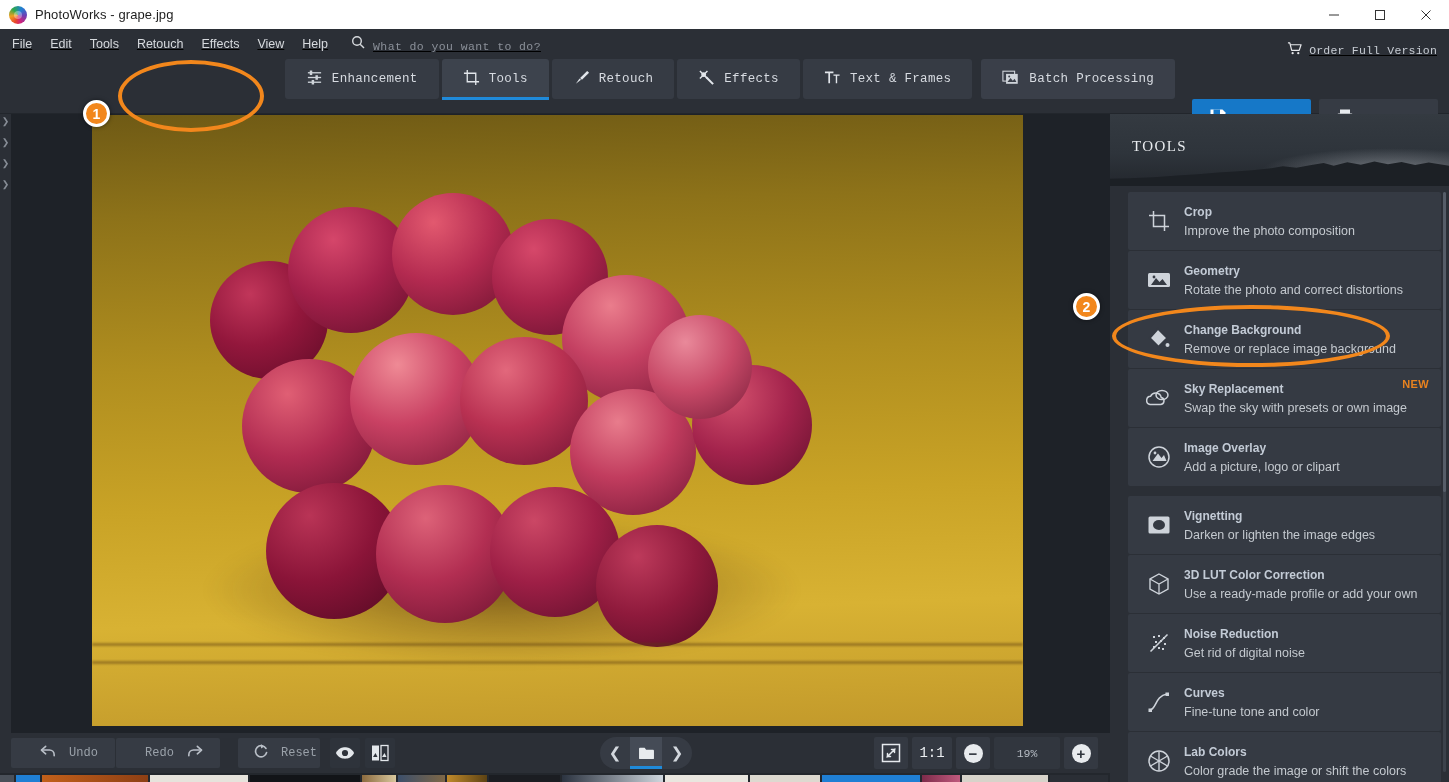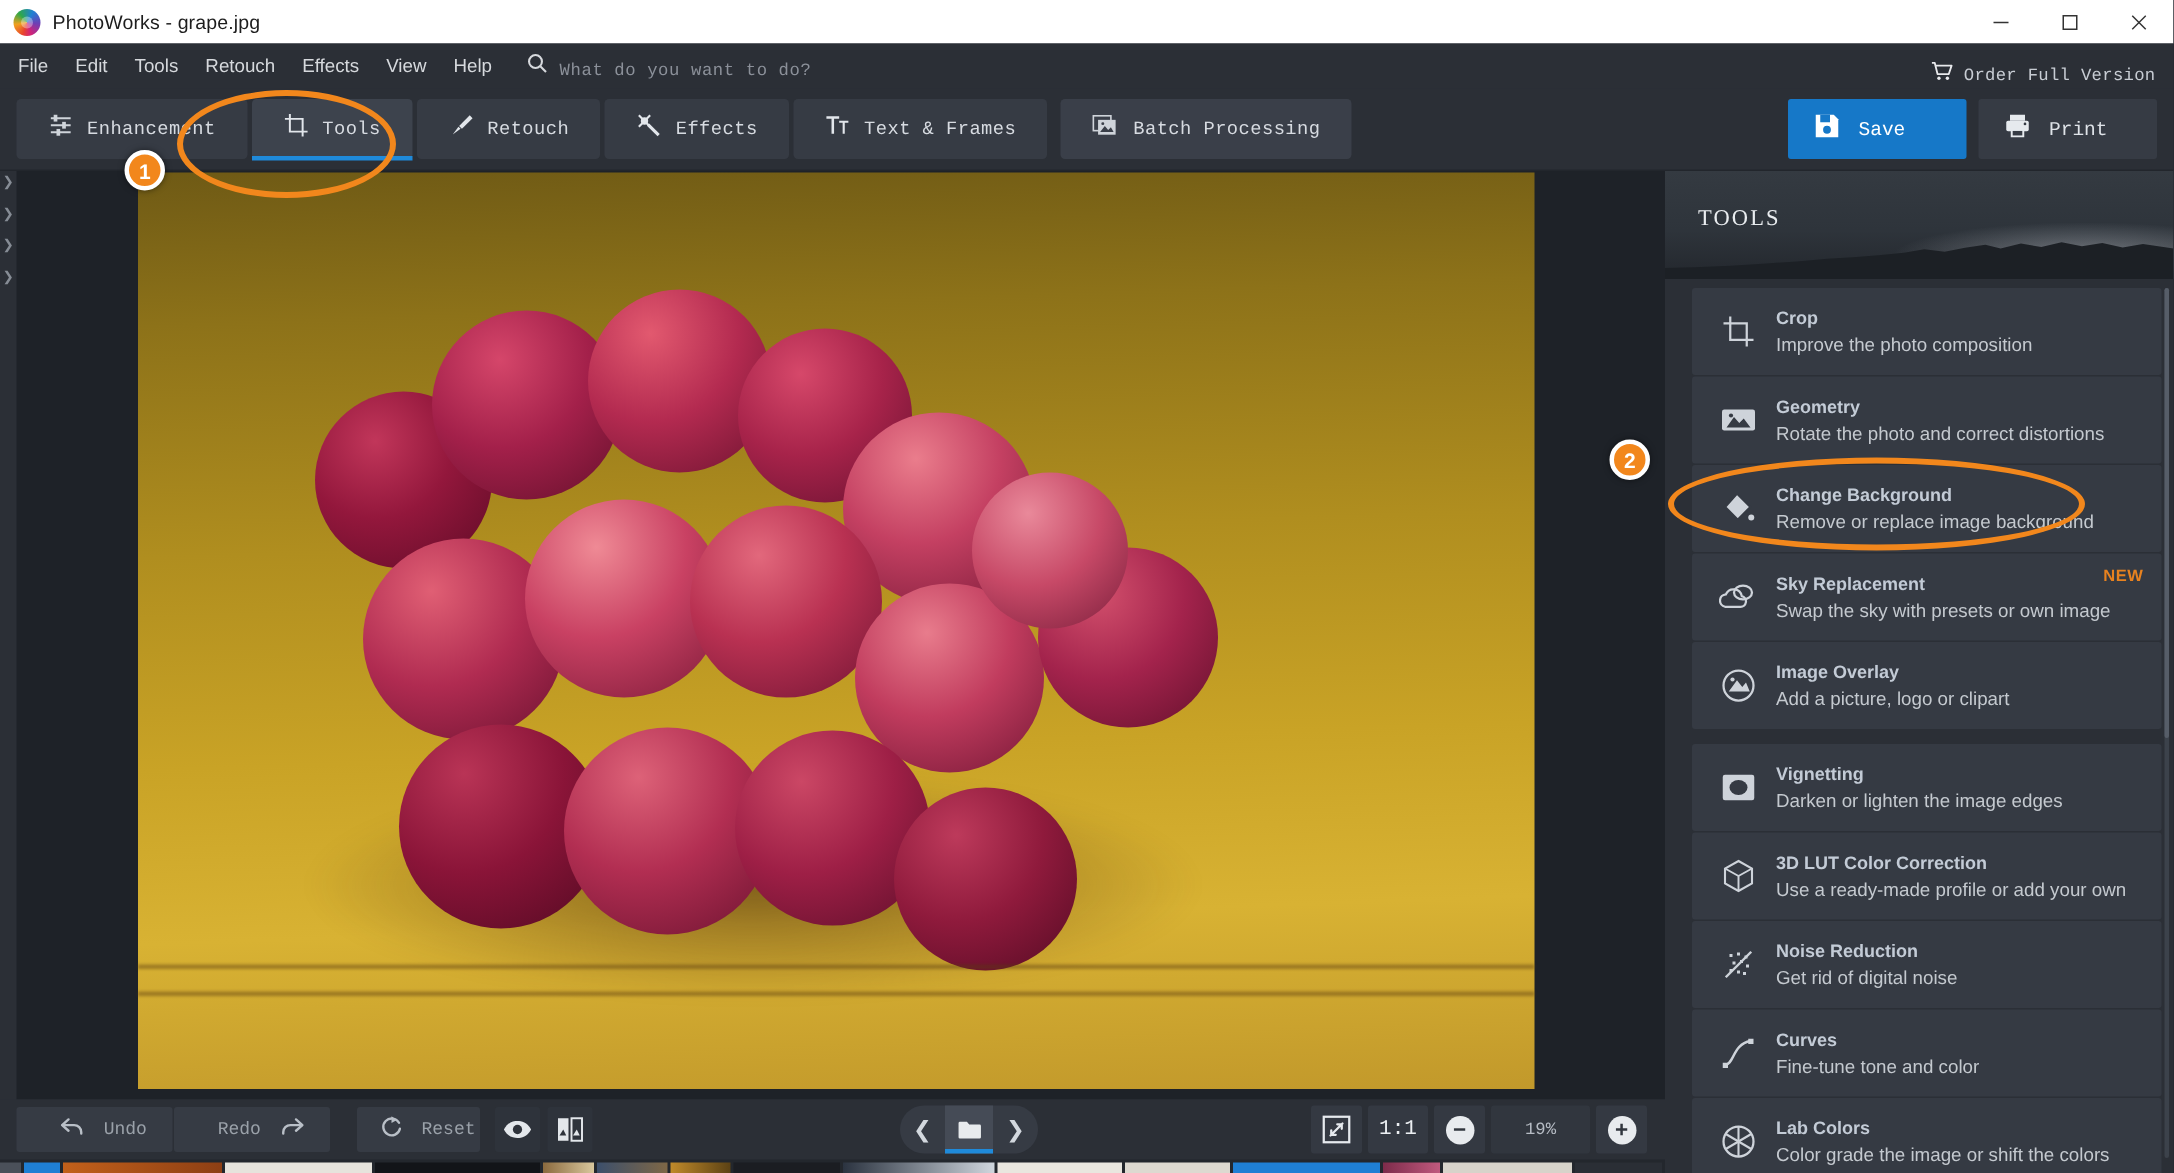--- a/index.html
+++ b/index.html
@@ -37,21 +37,21 @@
   .win-btn {
     width: 46px; height: 29px; display: flex; align-items: center; justify-content: center;
     color: #333; font-size: 13px;
   }
   .win-btn svg { display: block; }
 
   
   .menubar {
     position: absolute; top: 29px; left: 0; width: 1449px; height: 30px;
     background: #2b2f36;
-    display: flex; align-items: center;
+    display: flex; align-items: center; text-decoration: underline;
   }
   .menu-item {
     font-size: 12.5px; color: #d6d9dd; padding: 0 9px; line-height: 30px;
   }
   .menu-item:first-child { margin-left: 3px; }
   .menu-search {
     display: flex; align-items: flex-end; margin-left: 14px; gap: 8px;
   }
   .menu-search .glass { color: #d6d9dd; }
   .menu-search .hint {
@@ -65,20 +65,21 @@
     font-family: "Liberation Mono", monospace;
     font-size: 11.5px; color: #c7ccd3; letter-spacing: .2px;
   }
 
   
   .tabbar {
     position: absolute; top: 59px; left: 0; width: 1449px; height: 55px;
     background: #2b2f36;
     display: flex; align-items: center;
     border-bottom: 1px solid #22262c;
+    flex-direction: column;
   }
   .tabs { display: flex; align-items: center; margin-left: 11px; gap: 2px; }
   .tab {
     height: 40px; display: flex; align-items: center; gap: 9px;
     padding: 0 21px; background: #363b44; border-radius: 3px;
     position: relative; color: #cfd4da;
   }
   .tab + .tab { margin-left: 1px; }
   .tab .lbl {
     font-family: "Liberation Mono", monospace;

